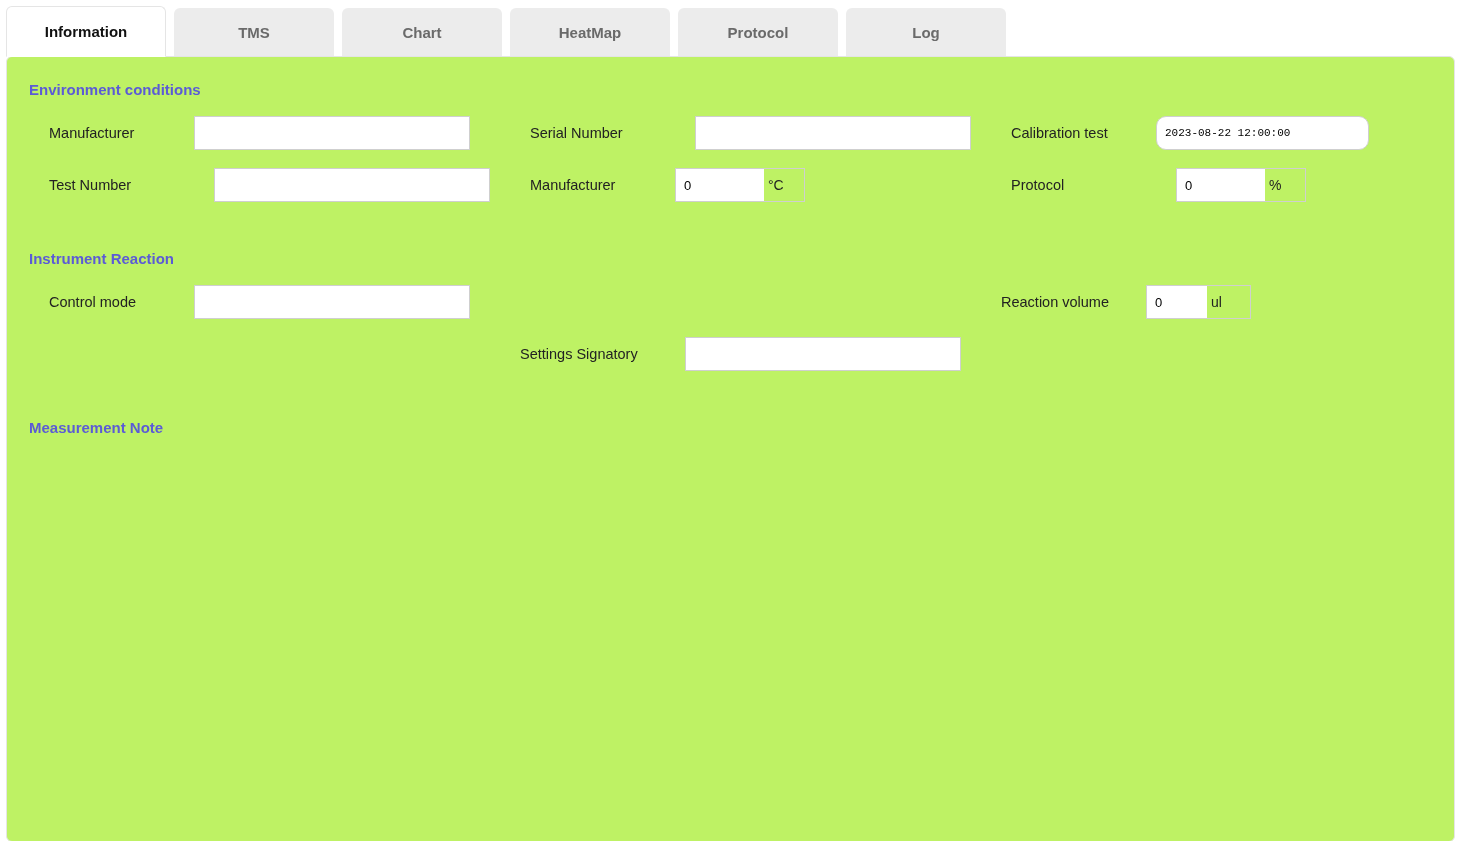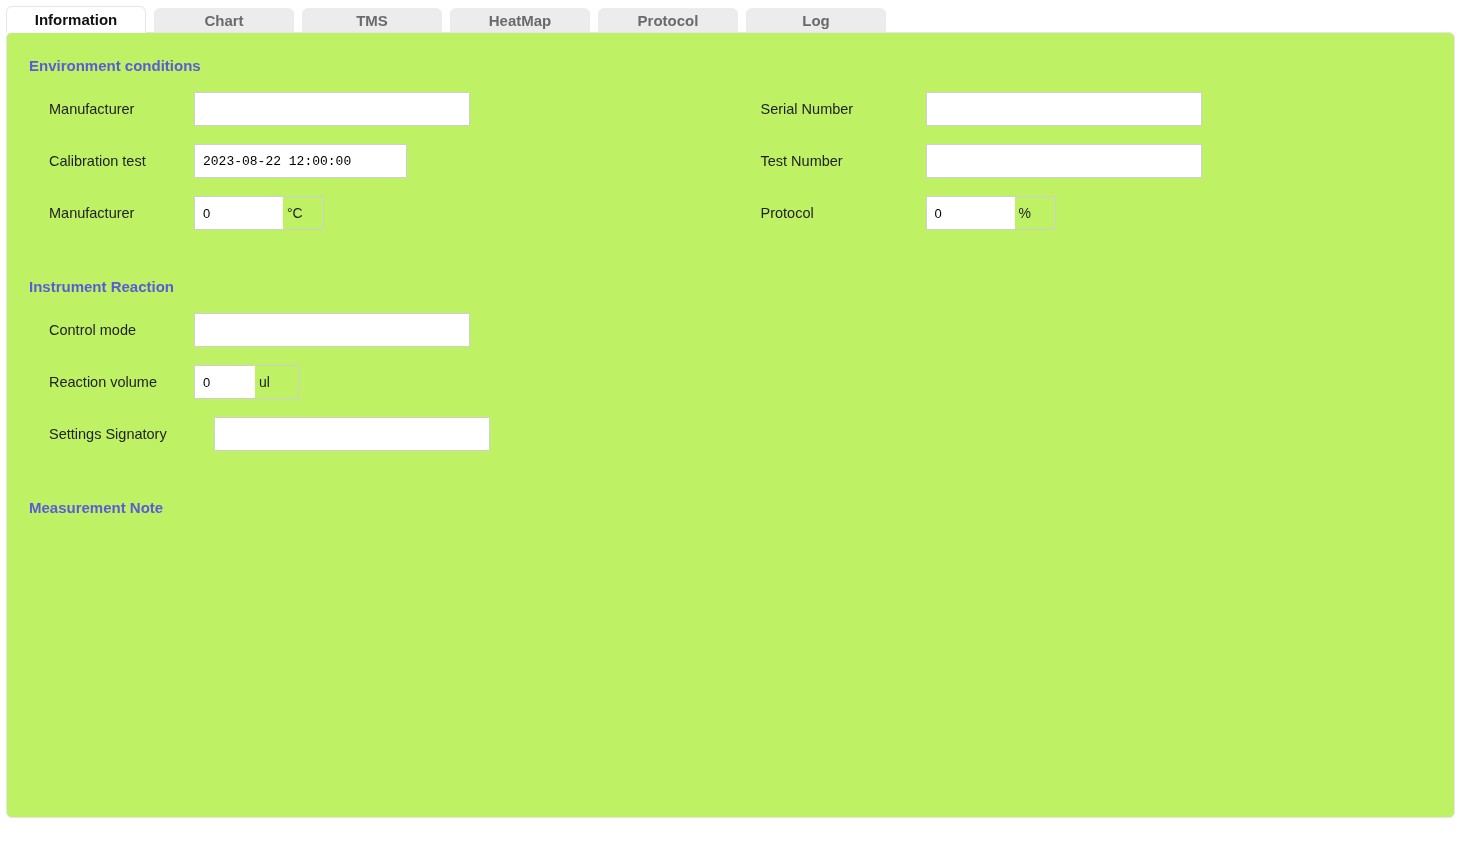--- a/index.html
+++ b/index.html
@@ -19,22 +19,22 @@
     .tabs {
       display: flex;
       gap: 8px;
       padding: 6px 6px 0 6px;
       align-items: flex-end;
     }
     .tab {
       background: #ececec;
       color: #6a6a6a;
       font-weight: 600;
-      padding: 4px 0;
-      width: 140px;
+      padding: 16px 0;
+      width: 160px;
       text-align: center;
       border-radius: 6px 6px 0 0;
       cursor: pointer;
       font-size: 15px;
     }
     .tab.active {
       background: #ffffff;
       color: #111;
       border: 1px solid #e5e5e5;
       border-bottom: 1px solid #fff;
@@ -55,21 +55,21 @@
       color: #5b5bd6;
       font-weight: 700;
       font-size: 15px;
       margin-bottom: 18px;
     }
     .section {
       margin-bottom: 30px;
     }
     .form-grid {
       display: grid;
-      grid-template-columns: 1fr 1fr;
+      grid-template-columns: 1fr 1fr 1fr;
       column-gap: 40px;
       padding-left: 20px;
     }
     .form-row {
       display: flex;
       align-items: center;
       margin-bottom: 18px;
       min-height: 34px;
     }
     .form-label {
@@ -126,30 +126,31 @@
       border: 1px solid #cfcfcf;
       padding: 6px 8px;
       font-family: inherit;
       font-size: 12.5px;
       resize: none;
       overflow-y: scroll;
       font-weight: 600;
     }
     .mono {
       font-family: "Courier New", monospace;
-      font-size: 13px;
+      font-size: 11px;
+      border-radius: 10px;
     }
   </style>
 </head>
 <body>
 
 <div class="tabs">
   <div class="tab active">Information</div>
+  <div class="tab">TMS</div>
   <div class="tab">Chart</div>
-  <div class="tab">TMS</div>
   <div class="tab">HeatMap</div>
   <div class="tab">Protocol</div>
   <div class="tab">Log</div>
 </div>
 
 <div class="tab-panel">
 
   <div class="section">
     <div class="section-title">Environment conditions</div>
 

